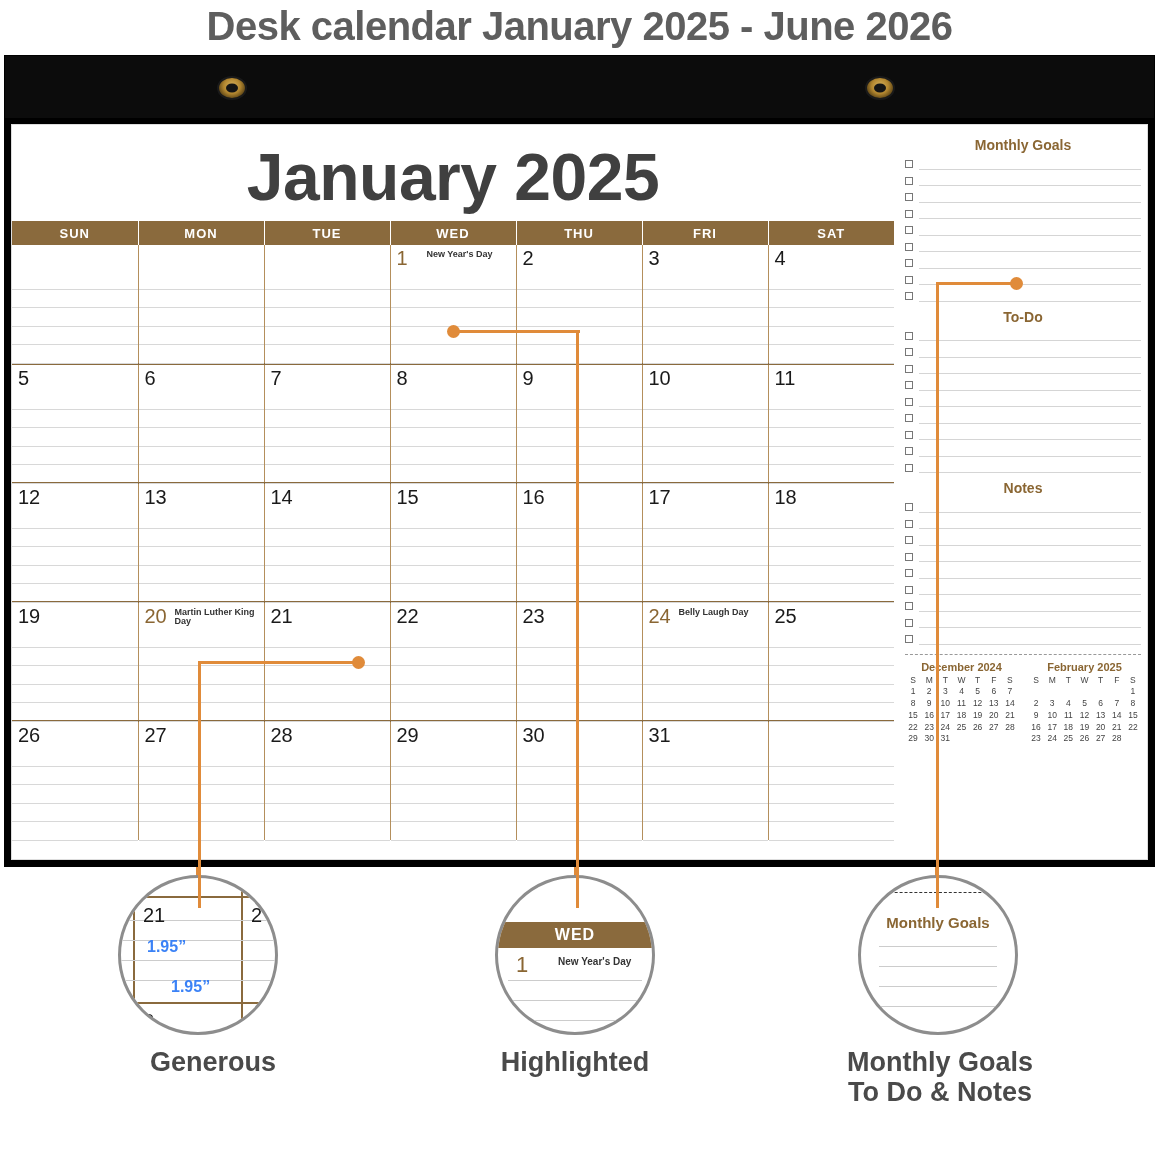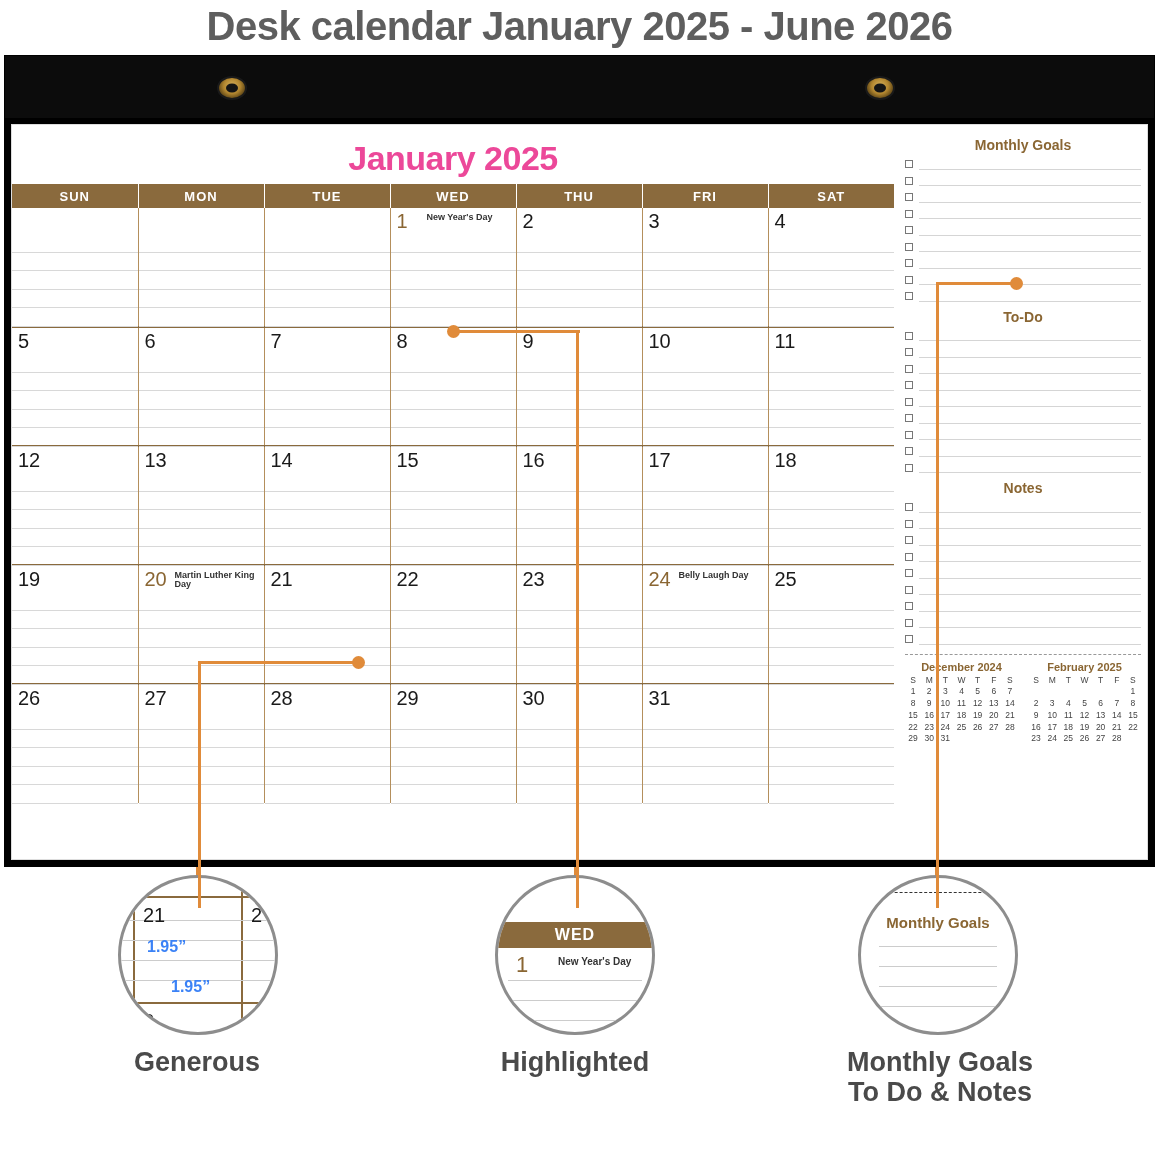--- a/index.html
+++ b/index.html
@@ -59,23 +59,23 @@
     left: 6px; right: 6px; top: 68px; bottom: 6px;
     background: #fff;
     border: 1px solid #ddd;
     display: flex;
   }
   .cal-left {
     width: 882px;
     position: relative;
   }
   .cal-title {
-    font-size: 34px;
+    font-size: 66px;
     font-weight: bold;
-    color: #ec4899;
+    color: #404040;
     text-align: center;
     padding: 14px 0 6px 0;
     letter-spacing: -0.5px;
   }
   table.cal {
     width: 100%;
     border-collapse: collapse;
     table-layout: fixed;
   }
   table.cal th {
@@ -810,21 +810,21 @@
       <div class="b1-rule" style="top:62px;"></div>
       <div class="b1-rule" style="top:82px;"></div>
       <div class="b1-rule" style="top:102px;"></div>
       <div class="b1-num">21</div>
       <div class="b1-num2">2</div>
       <div class="b1-num3">8</div>
       <div class="b1-lbl" style="left:26px; top:60px;">1.95”</div>
       <div class="b1-lbl" style="left:50px; top:100px;">1.95”</div>
     </div>
   </div>
-  <div class="cap" style="left:32px; top:180px;">
+  <div class="cap" style="left:48px; top:180px;">
     <div>Generous</div>
   </div>
 
   <div class="bubble" style="left:495px; top:8px;">
     <div class="inner">
       <div class="b2-top">&nbsp;</div>
       <div class="b2-head">WED</div>
       <div class="b2-num">1</div>
       <div class="b2-hol">New Year's Day</div>
       <div class="b2-rule" style="top:102px;"></div>

